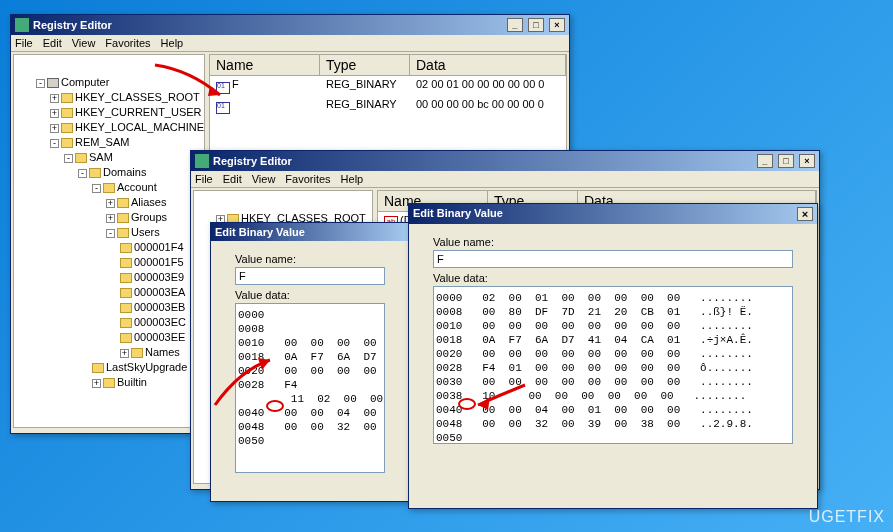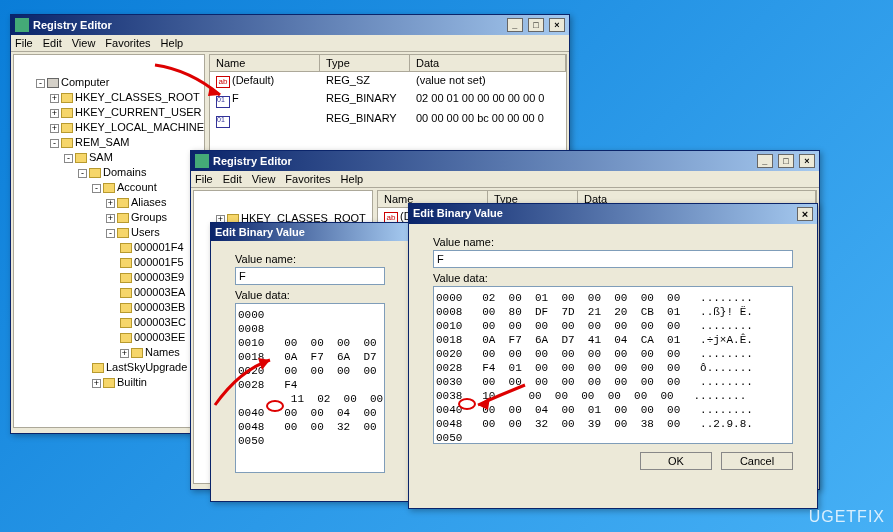--- a/index.html
+++ b/index.html
@@ -41,21 +41,21 @@
   .menubar span { color:#000; }
   .reg-body { display:flex; height:calc(100% - 40px); }
   .tree-pane {
     background:#fff; border:1px solid #aca899; margin:2px; overflow:auto;
     font-size:11px; padding:20px;
   }
   .list-pane {
     background:#fff; border:1px solid #aca899; margin:2px; flex:1; overflow:hidden;
   }
   .list-header { display:flex; background:#ece9d8; border-bottom:1px solid #aca899; }
-  .list-header div { padding:2px 6px; border-right:1px solid #aca899; font-size:11px; }
+  .list-header div { padding:2px 6px; border-right:1px solid #aca899; font-size:14px; }
   .list-row { display:flex; padding:1px 0; }
   .list-row div { padding:1px 6px; font-size:11px; white-space:nowrap; overflow:hidden; }
   .tree ul { list-style:none; margin:0; padding-left:14px; }
   .tree li { white-space:nowrap; line-height:15px; }
   .tree .box {
     display:inline-block; width:9px; height:9px; border:1px solid #888;
     text-align:center; line-height:7px; font-size:9px; margin-right:2px;
     background:#fff; color:#000;
   }
   .tree .folder {
@@ -178,25 +178,20 @@
         </li>
       </ul>
     </div>
     <div class="list-pane">
       <div class="list-header">
         <div style="width:110px;">Name</div>
         <div style="width:90px;">Type</div>
         <div style="flex:1;">Data</div>
       </div>
       <div class="list-row">
-        <div style="width:110px;"><span class="icon-ab">ab</span><span>(Default)</span></div>
-        <div style="width:90px;">REG_SZ</div>
-        <div>(value not set)</div>
-      </div>
-      <div class="list-row">
         <div style="width:110px;"><span class="icon-bin">01</span><span>F</span></div>
         <div style="width:90px;">REG_BINARY</div>
         <div>02 00 01 00 00 00 00 00 0</div>
       </div>
       <div class="list-row">
         <div style="width:110px;"><span class="icon-bin">01</span><span></span></div>
         <div style="width:90px;">REG_BINARY</div>
         <div>00 00 00 00 bc 00 00 00 0</div>
       </div>
     </div>
@@ -279,24 +274,20 @@
 0008   00  80  DF  7D  21  20  CB  01   ..ß}! Ë.
 0010   00  00  00  00  00  00  00  00   ........
 0018   0A  F7  6A  D7  41  04  CA  01   .÷j×A.Ê.
 0020   00  00  00  00  00  00  00  00   ........
 0028   F4  01  00  00  00  00  00  00   ô.......
 0030   00  00  00  00  00  00  00  00   ........
 0038   10     00  00  00  00  00  00   ........
 0040   00  00  04  00  01  00  00  00   ........
 0048   00  00  32  00  39  00  38  00   ..2.9.8.
 0050</div>
-    <div class="dialog-buttons">
-      <button>OK</button>
-      <button>Cancel</button>
-    </div>
   </div>
 </div>
 
 <svg class="arrow" style="left:150px;top:60px;width:80px;height:50px;">
   <path d="M5,5 Q40,10 70,35" stroke="#d00" stroke-width="3" fill="none"></path>
   <polygon points="70,35 60,26 58,36" fill="#d00"></polygon>
 </svg>
 <svg class="arrow" style="left:210px;top:350px;width:80px;height:60px;">
   <path d="M5,55 Q30,20 60,10" stroke="#d00" stroke-width="3" fill="none"></path>
   <polygon points="60,10 48,8 52,20" fill="#d00"></polygon>

